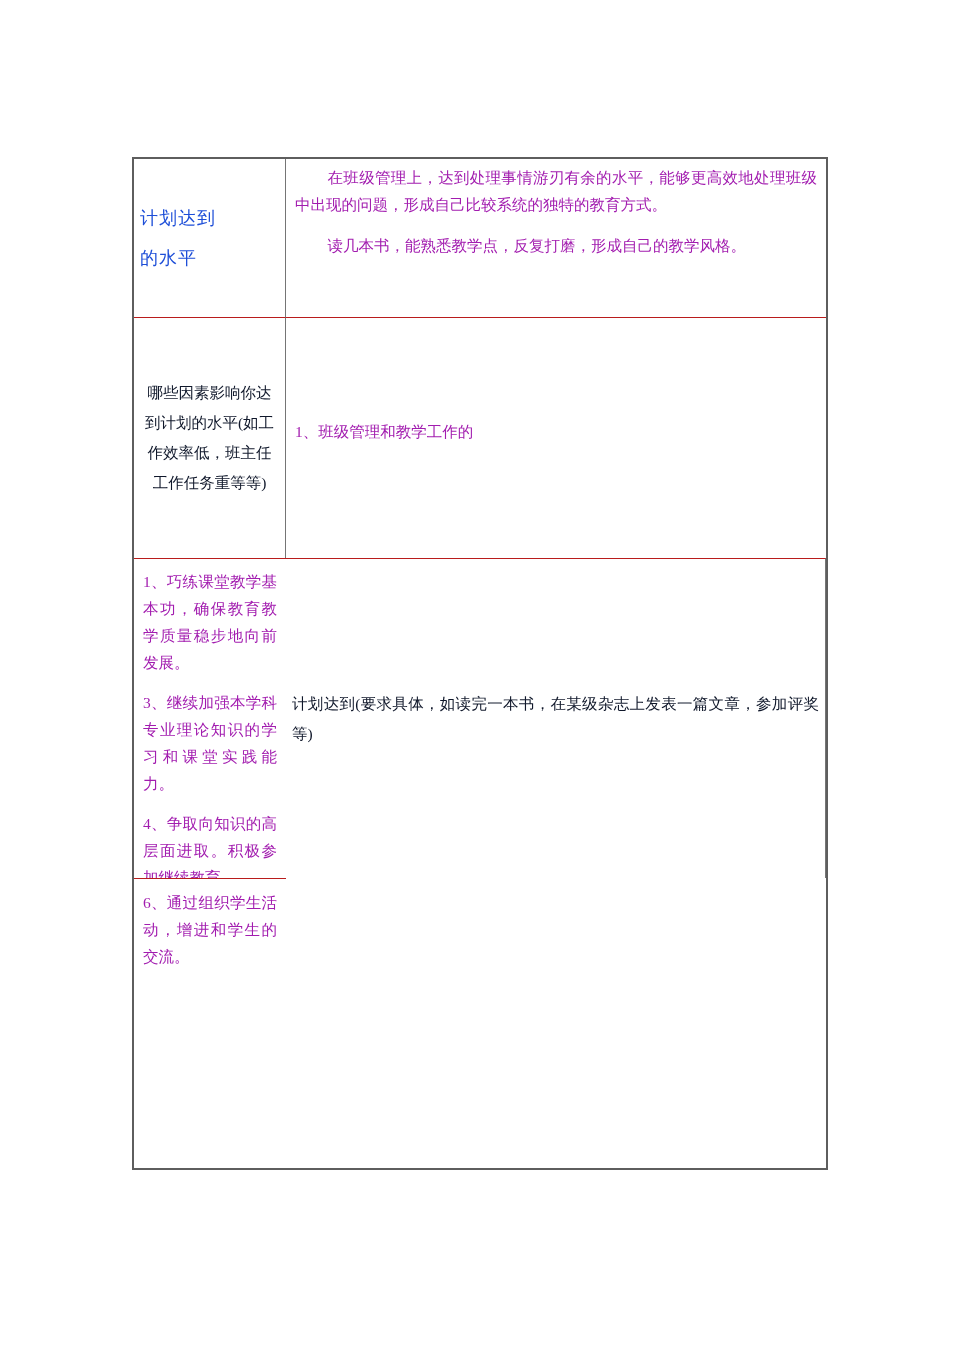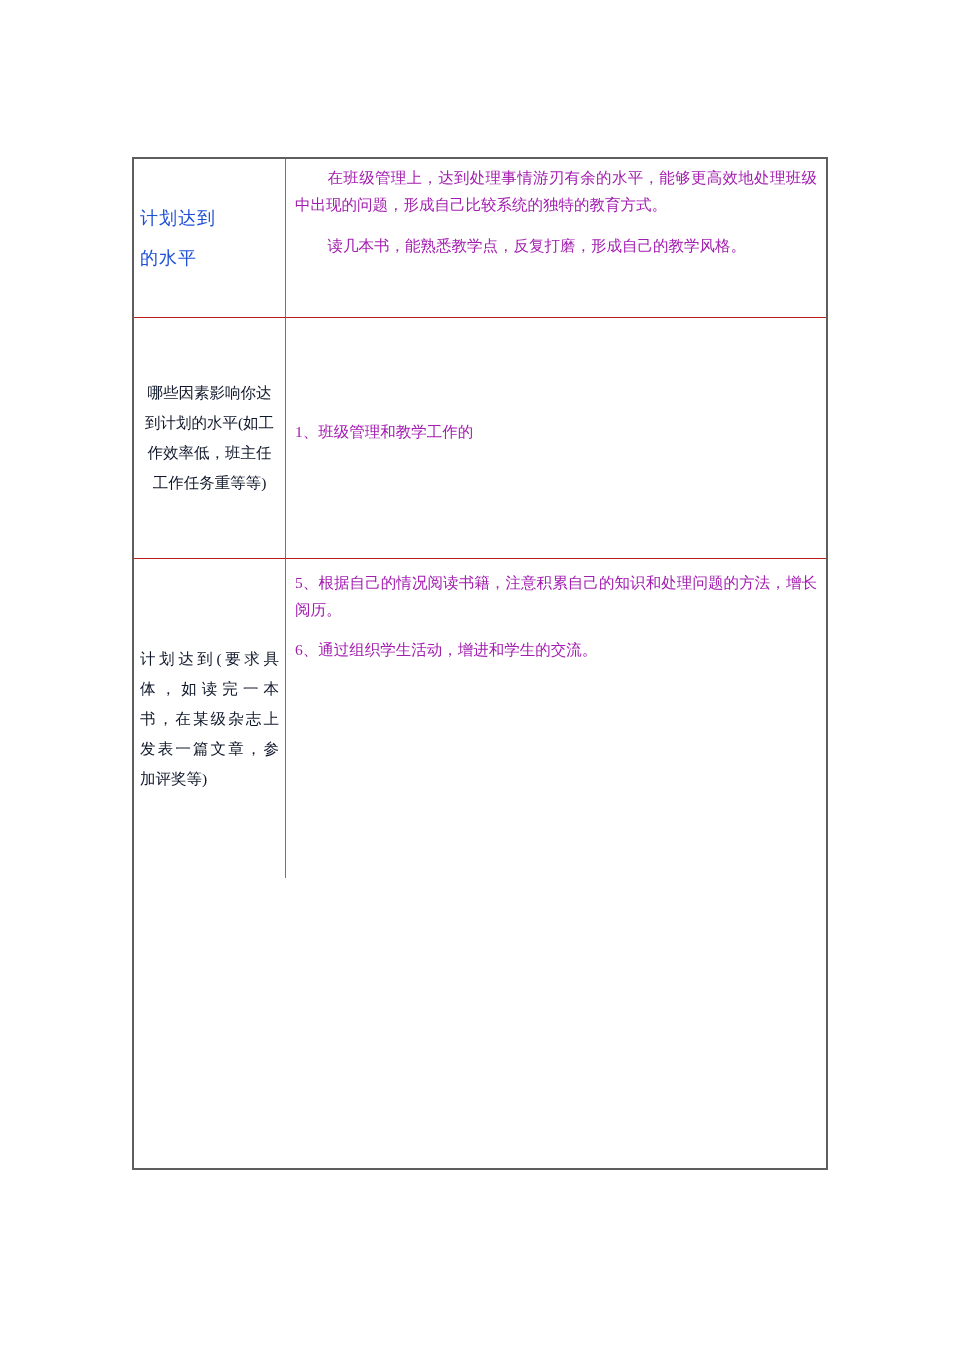--- a/index.html
+++ b/index.html
@@ -82,23 +82,27 @@
       <p>读几本书，能熟悉教学点，反复打磨，形成自己的教学风格。</p>
     </div>
 
     <div class="cell hcell h-center rt">
       <div class="hcell-inner">哪些因素影响你达到计划的水平(如工作效率低，班主任工作任务重等等)</div>
     </div>
     <div class="cell ccell vcenter rt">
       <p>1、班级管理和教学工作的</p>
     </div>
 
+    <div class="cell ccell rt" style="padding-top:9px;">
+      <p>1、巧练课堂教学基本功，确保教育教学质量稳步地向前发展。</p>
+      <p>3、继续加强本学科专业理论知识的学习和课堂实践能力。</p>
+      <p>4、争取向知识的高层面进取。积极参加继续教育。</p>
+    </div>
 
     <div class="cell hcell h-justify rt">
       <div class="hcell-inner">计划达到(要求具体，如读完一本书，在某级杂志上发表一篇文章，参加评奖等)</div>
     </div>
     <div class="cell ccell rt" style="padding-top:10px;">
-      <p>5、根据自己的情况阅读书籍，注意积累自己的知识和处理问题的方法，增长阅历。</p>
       <p>6、通过组织学生活动，增进和学生的交流。</p>
     </div>
 
   </div>
 </div>
 
 </body></html>

